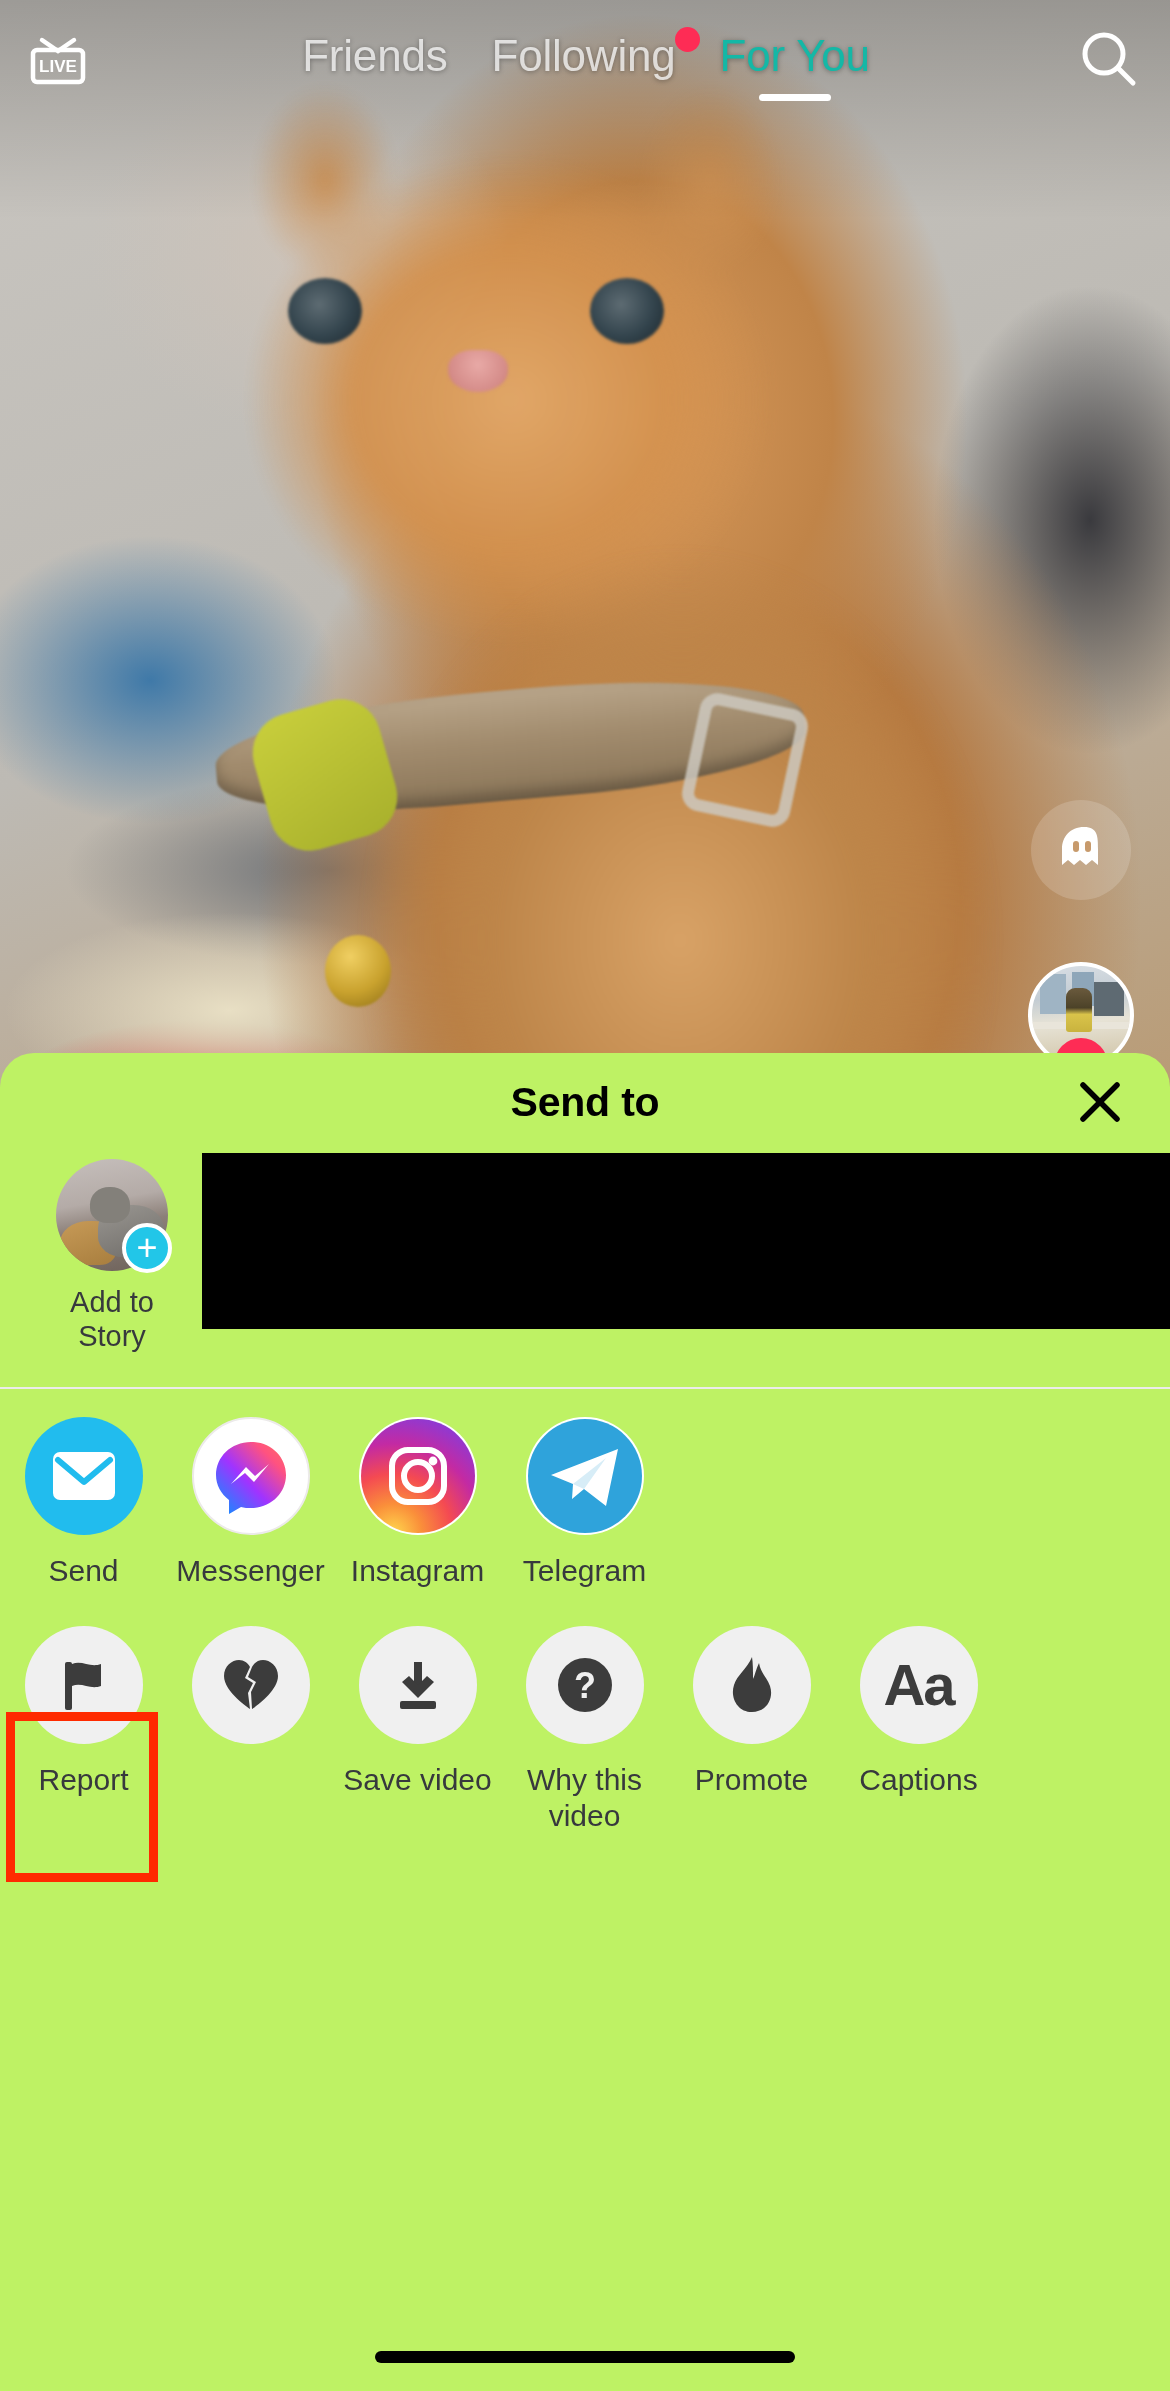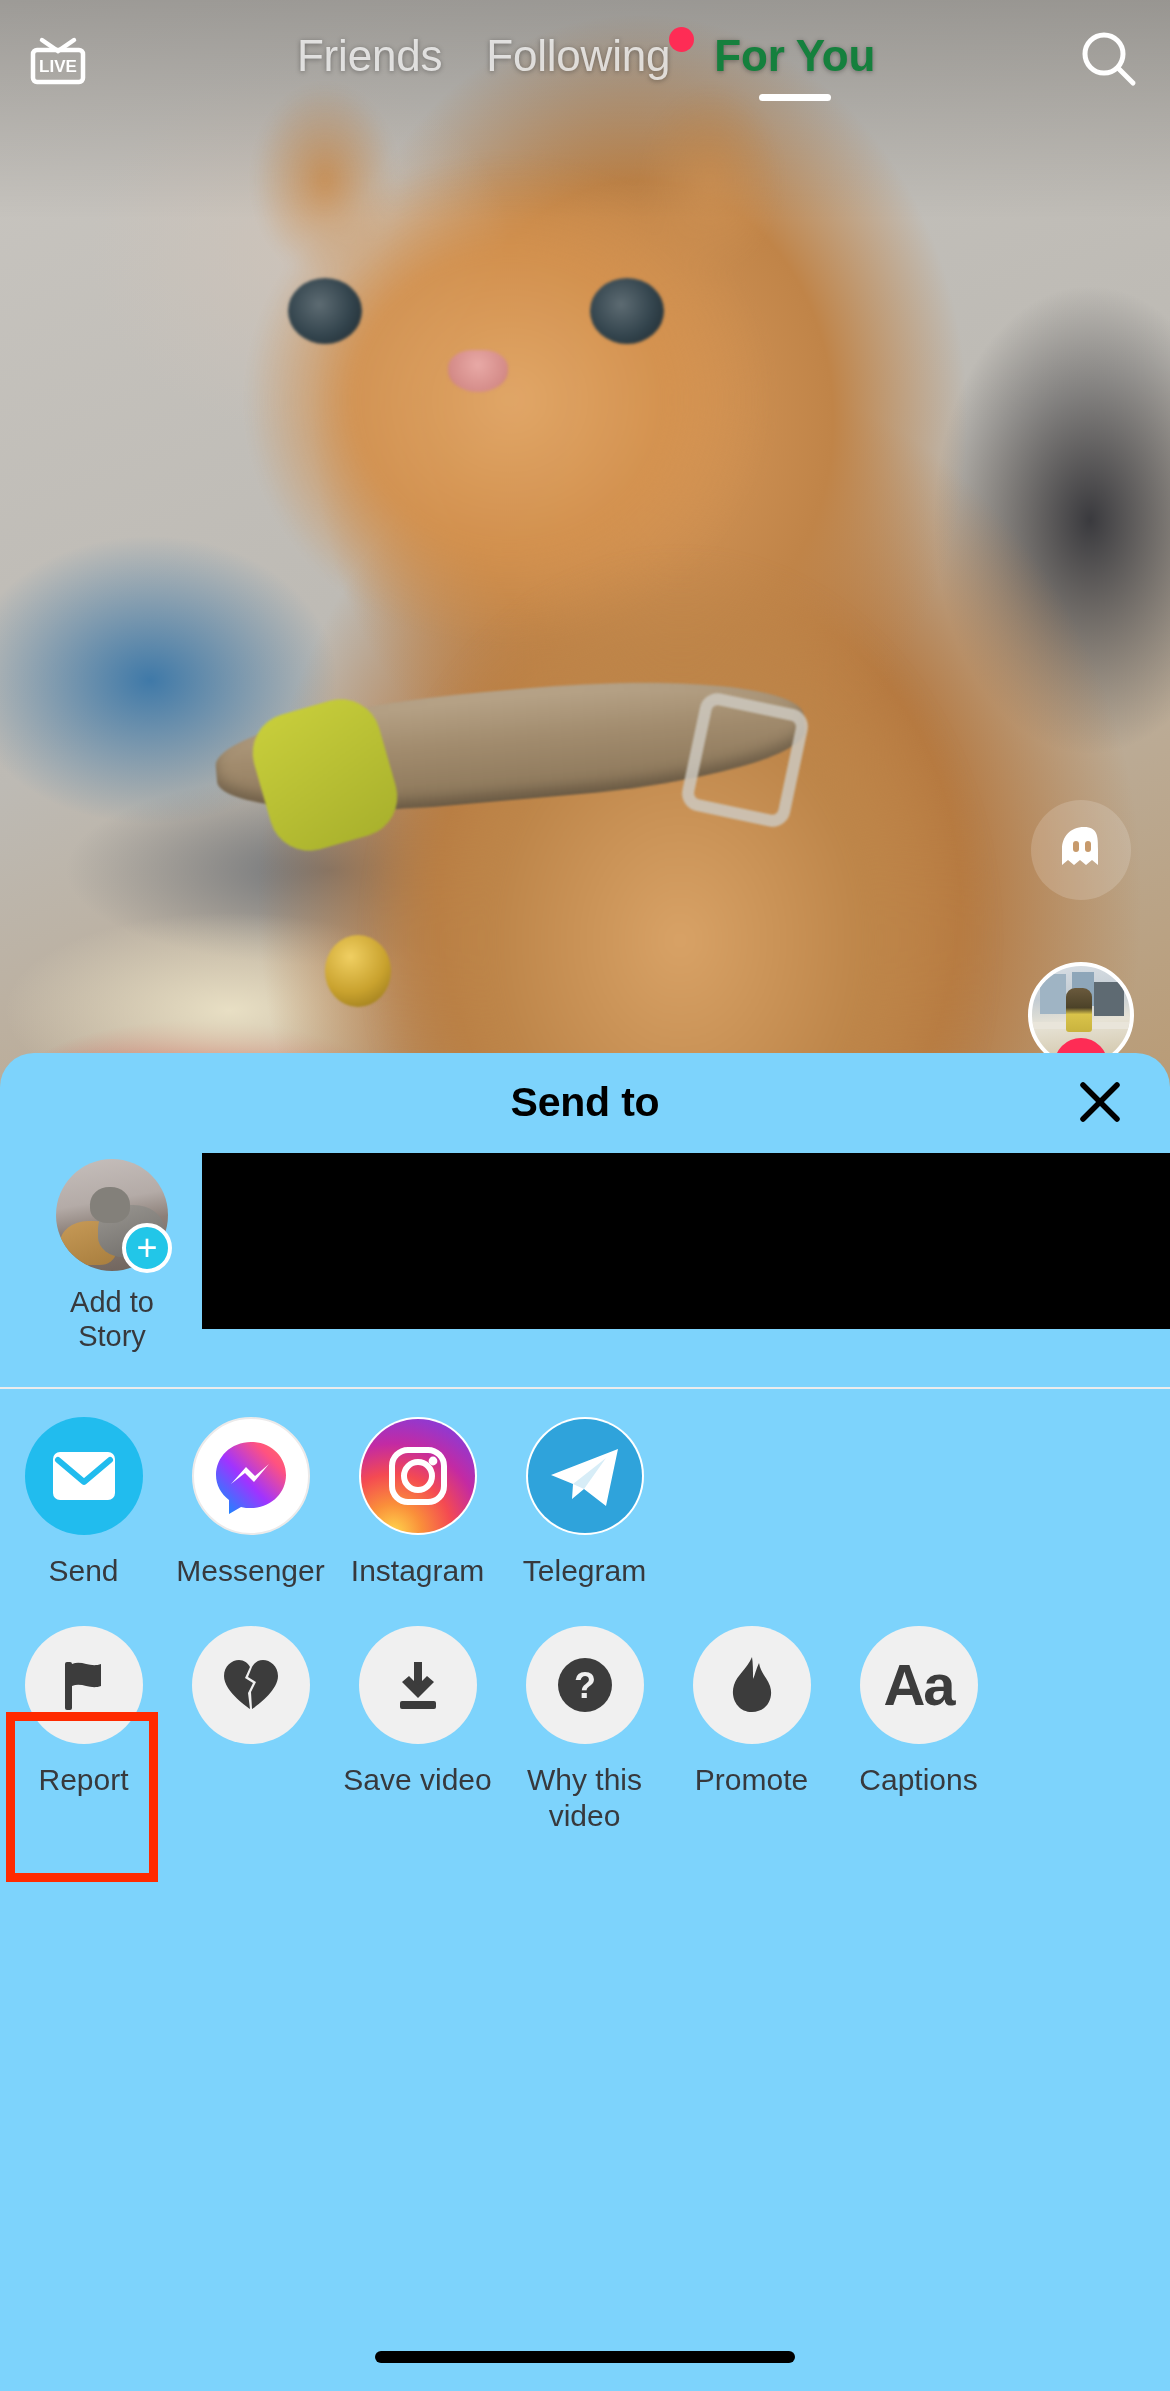--- a/index.html
+++ b/index.html
@@ -109,22 +109,22 @@
   }
   .nav-tab {
     position:relative;
     font-size:44px;
     color:rgba(255,255,255,.74);
     text-shadow:0 1px 5px rgba(0,0,0,.35);
     letter-spacing:-.2px;
     padding-bottom:6px;
   }
   .nav-tab.active {
-    color:#15803d;
-    font-weight:bold;
+    color:#14b8a6;
+    font-weight:normal;
   }
   .nav-tab.active::after {
     content:"";
     position:absolute;
     left:50%; transform:translateX(-50%);
     bottom:-14px;
     width:72px; height:7px;
     background:#fff; border-radius:4px;
   }
   .nav-dot {
@@ -182,21 +182,21 @@
     margin-top:6px;
     color:#fff; font-size:34px; font-weight:bold;
     text-shadow:0 1px 4px rgba(0,0,0,.4);
   }
 
   
   .sheet {
     position:absolute;
     left:0; right:0; bottom:0;
     height:1338px;
-    background:#7dd3fc;
+    background:#bef264;
     border-radius:34px 34px 0 0;
     z-index:10;
     overflow:hidden;
   }
   .sheet-header {
     position:relative;
     height:98px;
     display:flex; align-items:center; justify-content:center;
   }
   .sheet-title {

